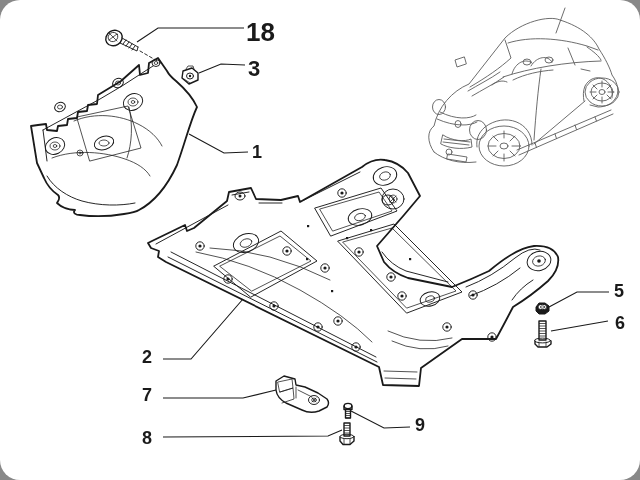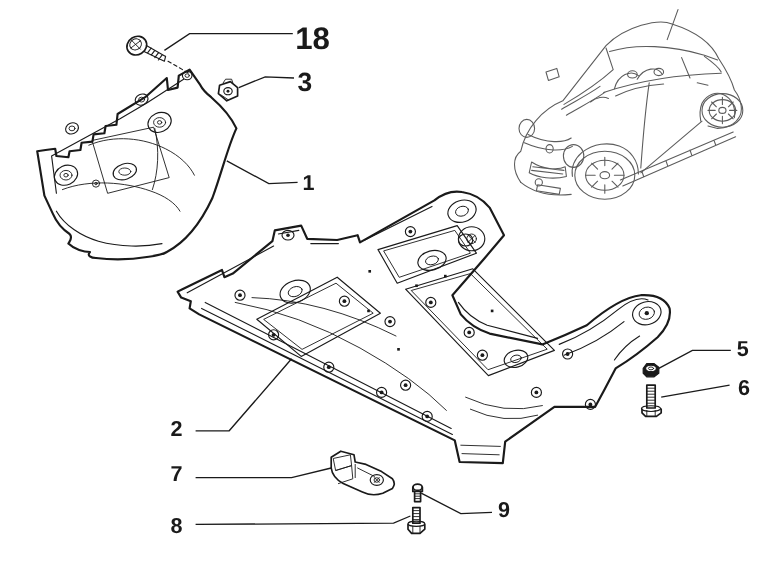--- a/index.html
+++ b/index.html
@@ -3,21 +3,21 @@
 <meta charset="utf-8">
 <style>
   :root{
     --line:#1a1a1a;
     --car-line:#5c5c5c;
     --background:#ffffff;
   }
   html,body{margin:0;padding:0;background:#888;}
   .stage{
     position:relative;width:640px;height:480px;background:var(--background);
-    overflow:hidden;font-family:"Liberation Sans",sans-serif;
+    overflow:hidden;font-family:"Liberation Sans",sans-serif;border-radius:20px;
   }
   svg{position:absolute;inset:0;display:block;}
   .ln{stroke:var(--line);fill:none;stroke-linecap:round;stroke-linejoin:round;}
   .w2{stroke-width:1.8;}
   .w15{stroke-width:1.4;}
   .w1{stroke-width:0.95;}
   .thin{stroke-width:0.75;}
   .car{stroke:var(--car-line);fill:none;stroke-width:0.9;stroke-linecap:round;stroke-linejoin:round;}
   .leader{stroke:var(--line);stroke-width:1.1;fill:none;}
   .dashed{stroke-dasharray:3 2.5;stroke-width:0.9;}

